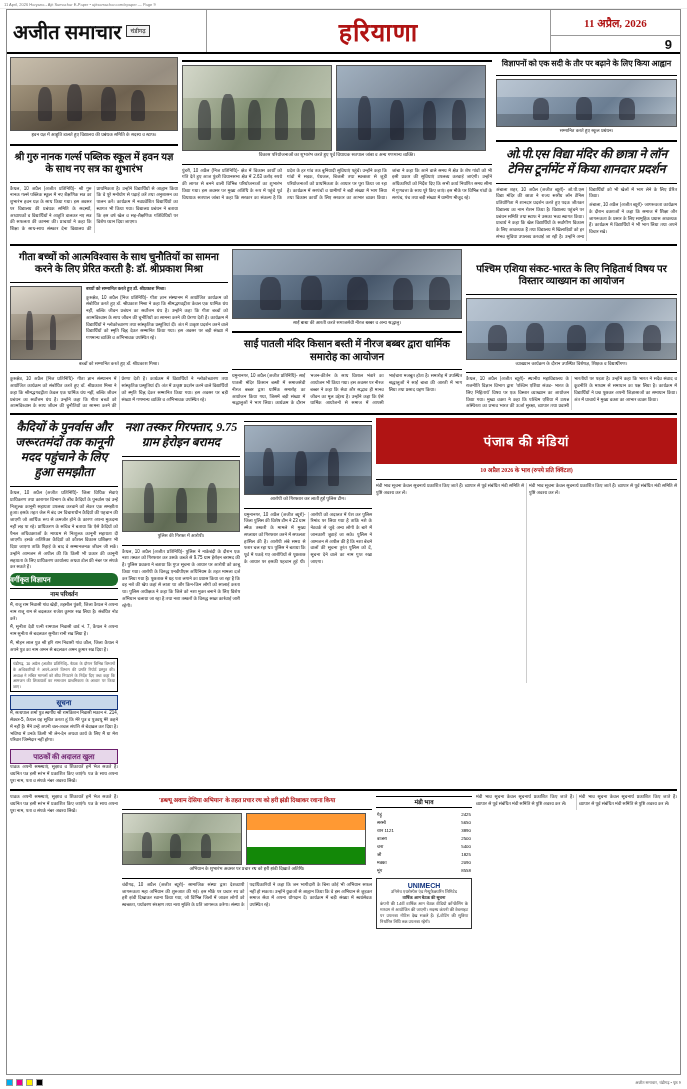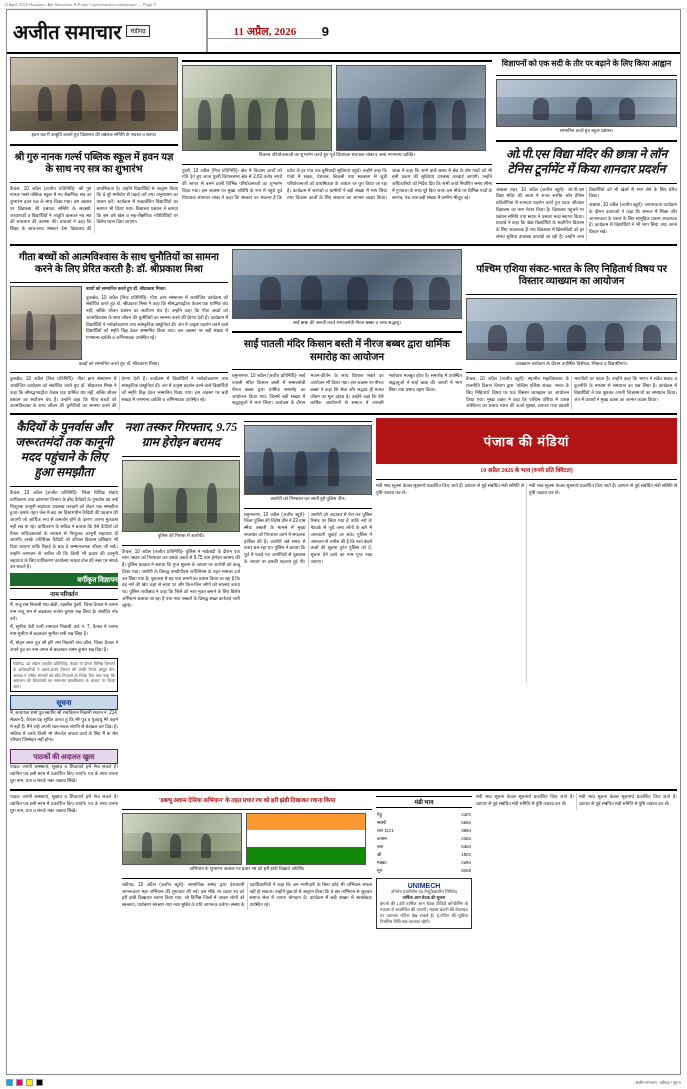--- a/index.html
+++ b/index.html
@@ -44,21 +44,21 @@
   }
   .mast-center {
     flex:1; display:flex; align-items:center; justify-content:center;
     position:relative;
   }
   .mast-title {
     font-family:"Liberation Serif", serif; font-weight:bold; font-size:25px;
     color:#b01414; letter-spacing:1px;
   }
   .mast-right {
-    width:130px; border-left:1px solid #999; display:flex; flex-direction:row;align-items:center;
+    width:130px; border-left:1px solid #999; display:flex; flex-direction:column;
   }
   .mast-date {
     flex:1; display:flex; align-items:center; justify-content:center;
     color:#b01414; font-weight:bold; font-size:11px;
     font-family:"Liberation Serif", serif; border-bottom:1px solid #999;
   }
   .mast-page {
     height:16px; display:flex; align-items:center; justify-content:flex-end;
     padding-right:8px; font-weight:bold; font-size:13px; color:#111;
   }
@@ -106,21 +106,21 @@
     background:#b01414; color:#fff; font-family:"Liberation Serif", serif;
     font-weight:bold; font-size:13px; text-align:center; padding:14px 0;
     letter-spacing:1px;
   }
   .sub-red {
     color:#b01414; font-weight:bold; font-size:6px; text-align:center;
     font-family:"Liberation Serif", serif; margin:2px 0;
   }
   .classified-head {
     background:#1d6b2a; color:#fff; font-size:7px; font-weight:bold;
-    text-align:right; padding:2px 0; font-family:"Liberation Serif", serif;
+    text-align:left; padding:2px 0; font-family:"Liberation Serif", serif;border-radius:6px;
   }
   .notice-head {
     background:#c8d8ea; color:#12347f; font-size:7px; font-weight:bold;
     text-align:center; padding:2px 0; border:1px solid #12347f;
     font-family:"Liberation Serif", serif;
   }
   .mini-head {
     font-size:6px; font-weight:bold; text-align:center; color:#111;
     border-top:1px solid #000; border-bottom:1px solid #000; padding:1px 0;
     margin:2px 0; font-family:"Liberation Serif", serif;
@@ -144,20 +144,23 @@
   <div class="browserbar">
     <span>11 April, 2026 Haryana - Ajit Samachar  E-Paper  •  ajitsamachar.com/epaper  —  Page 9</span>
   </div>
 
   <div class="sheet">
 
     <div class="masthead">
       <div class="mast-left">
         <span class="mast-logo">अजीत समाचार</span>
         <span class="mast-logo-box">चंडीगढ़</span>
+      </div>
+      <div class="mast-center">
+        <span class="mast-title">हरियाणा</span>
       </div>
       <div class="mast-right">
         <div class="mast-date">11 अप्रैल, 2026</div>
         <div class="mast-page">9</div>
       </div>
     </div>
 
     <div class="content">
 
       <div class="row">

